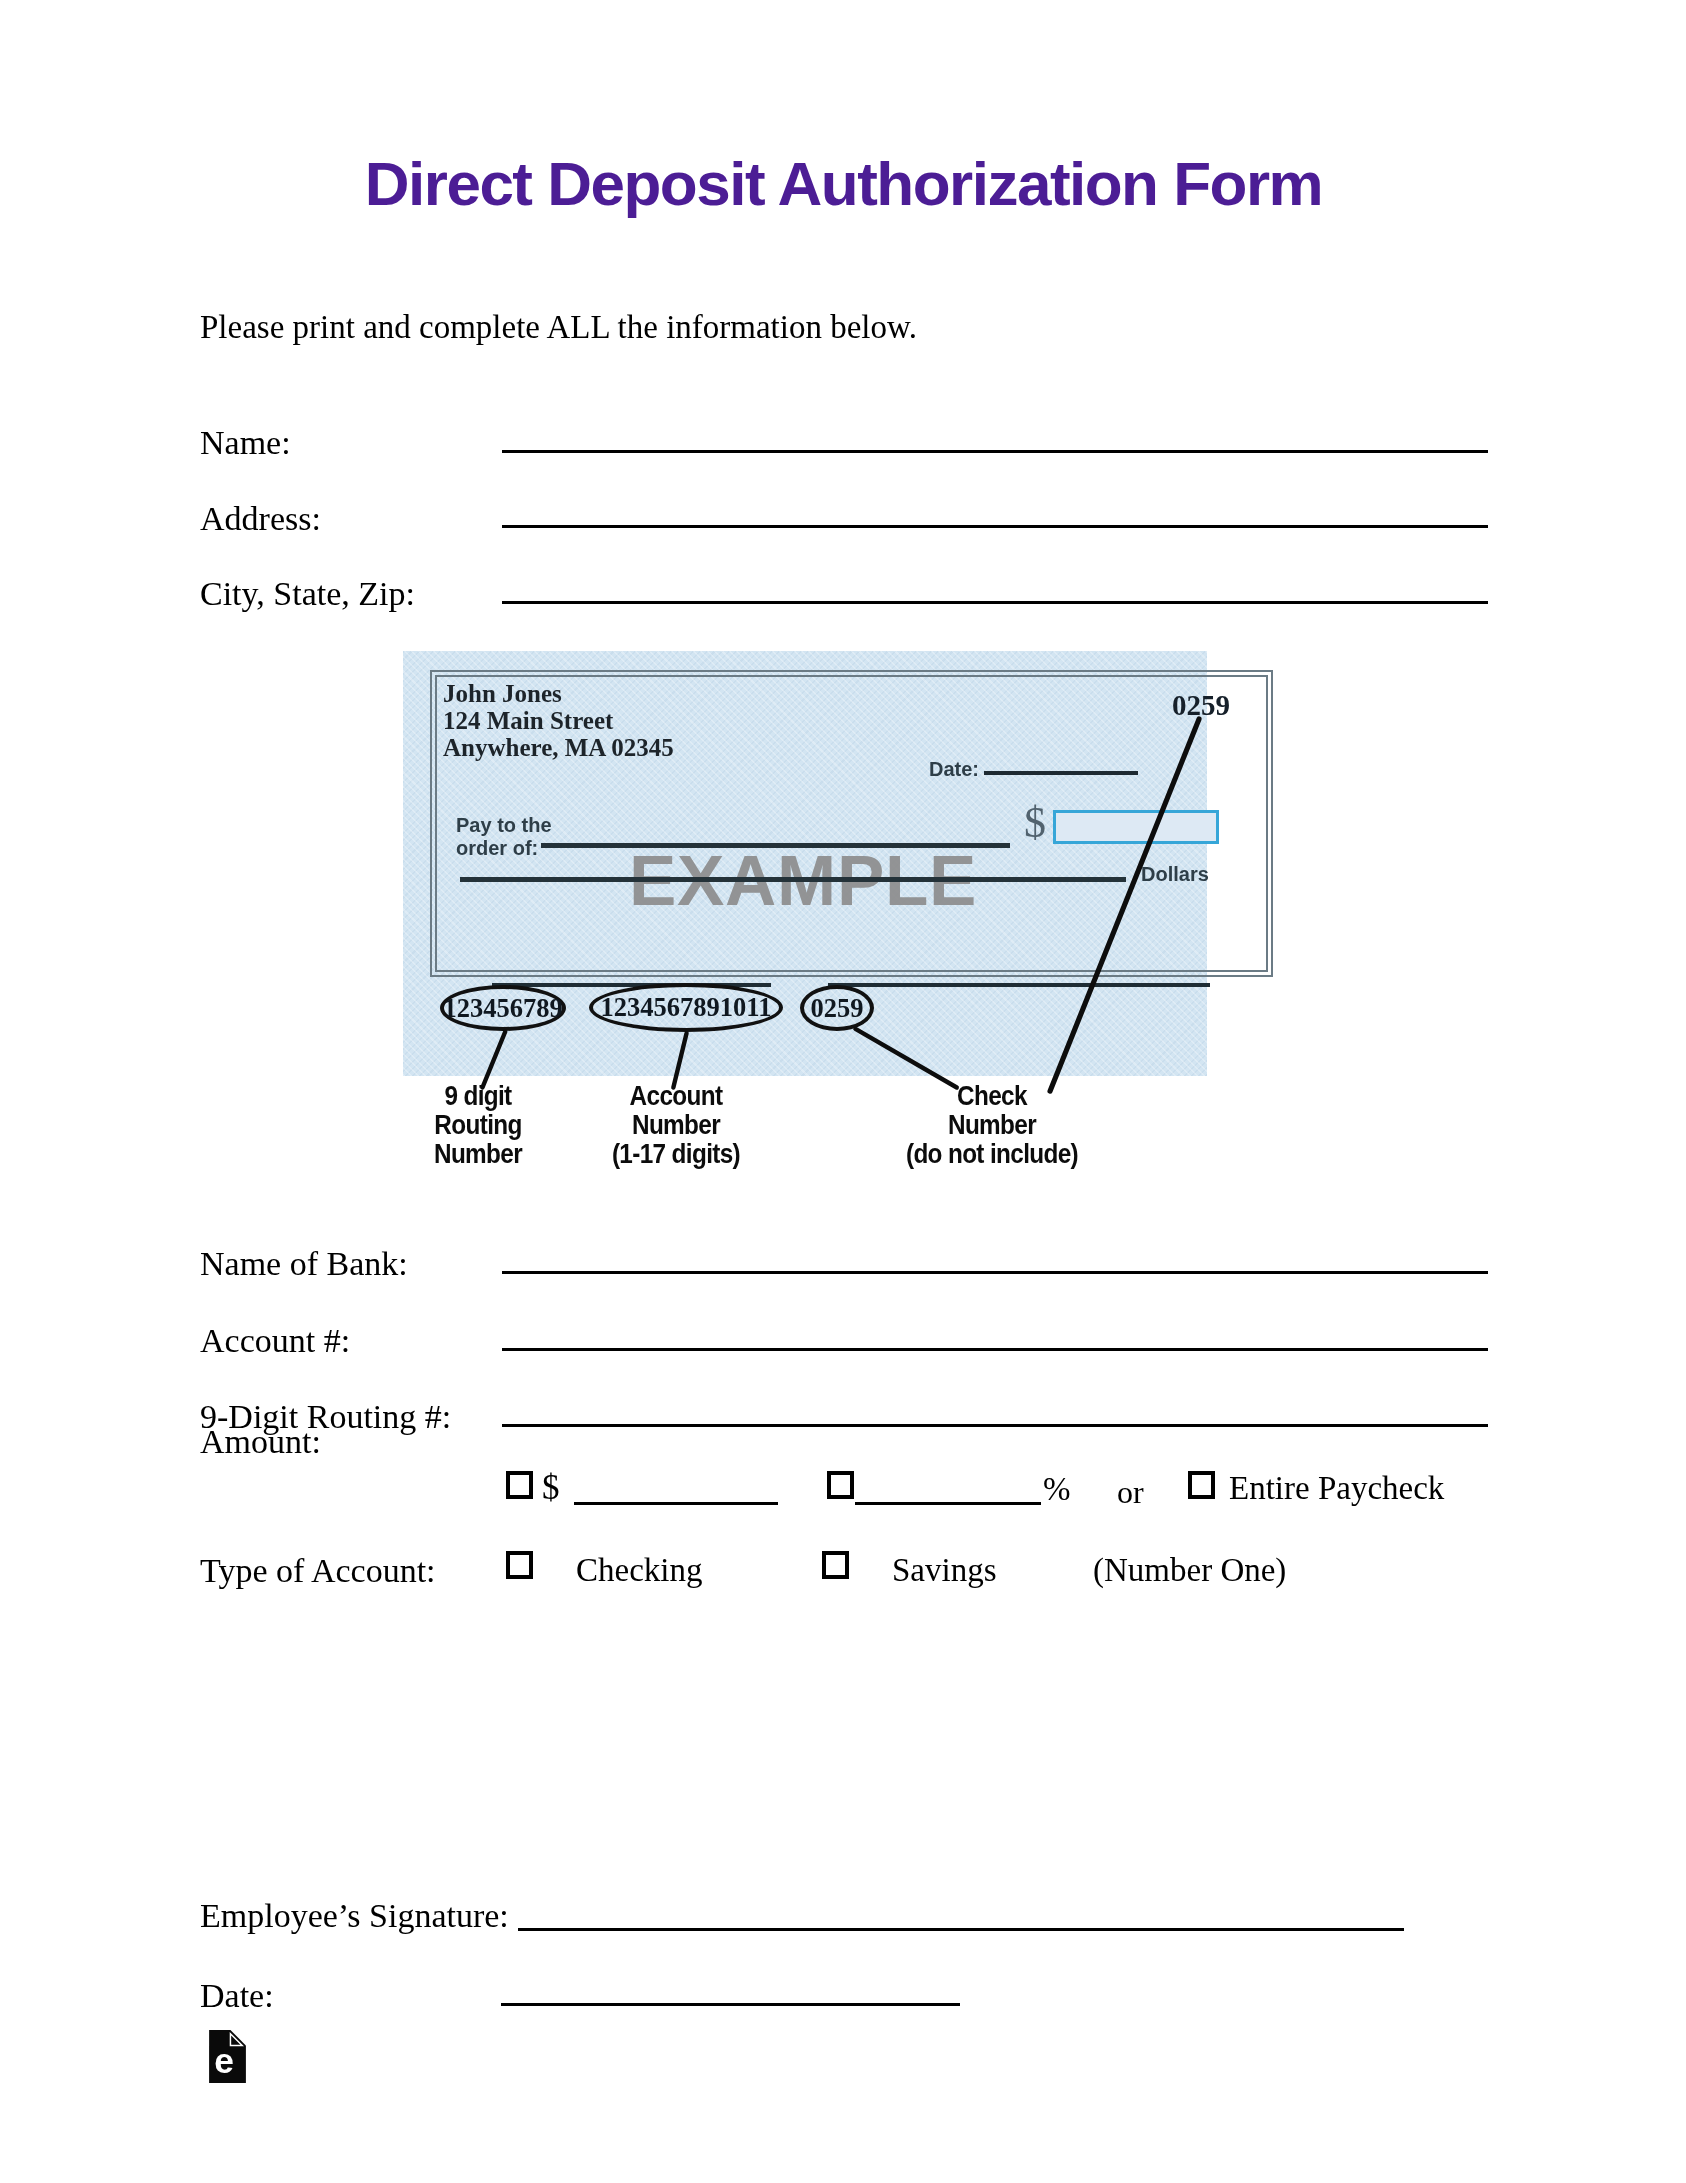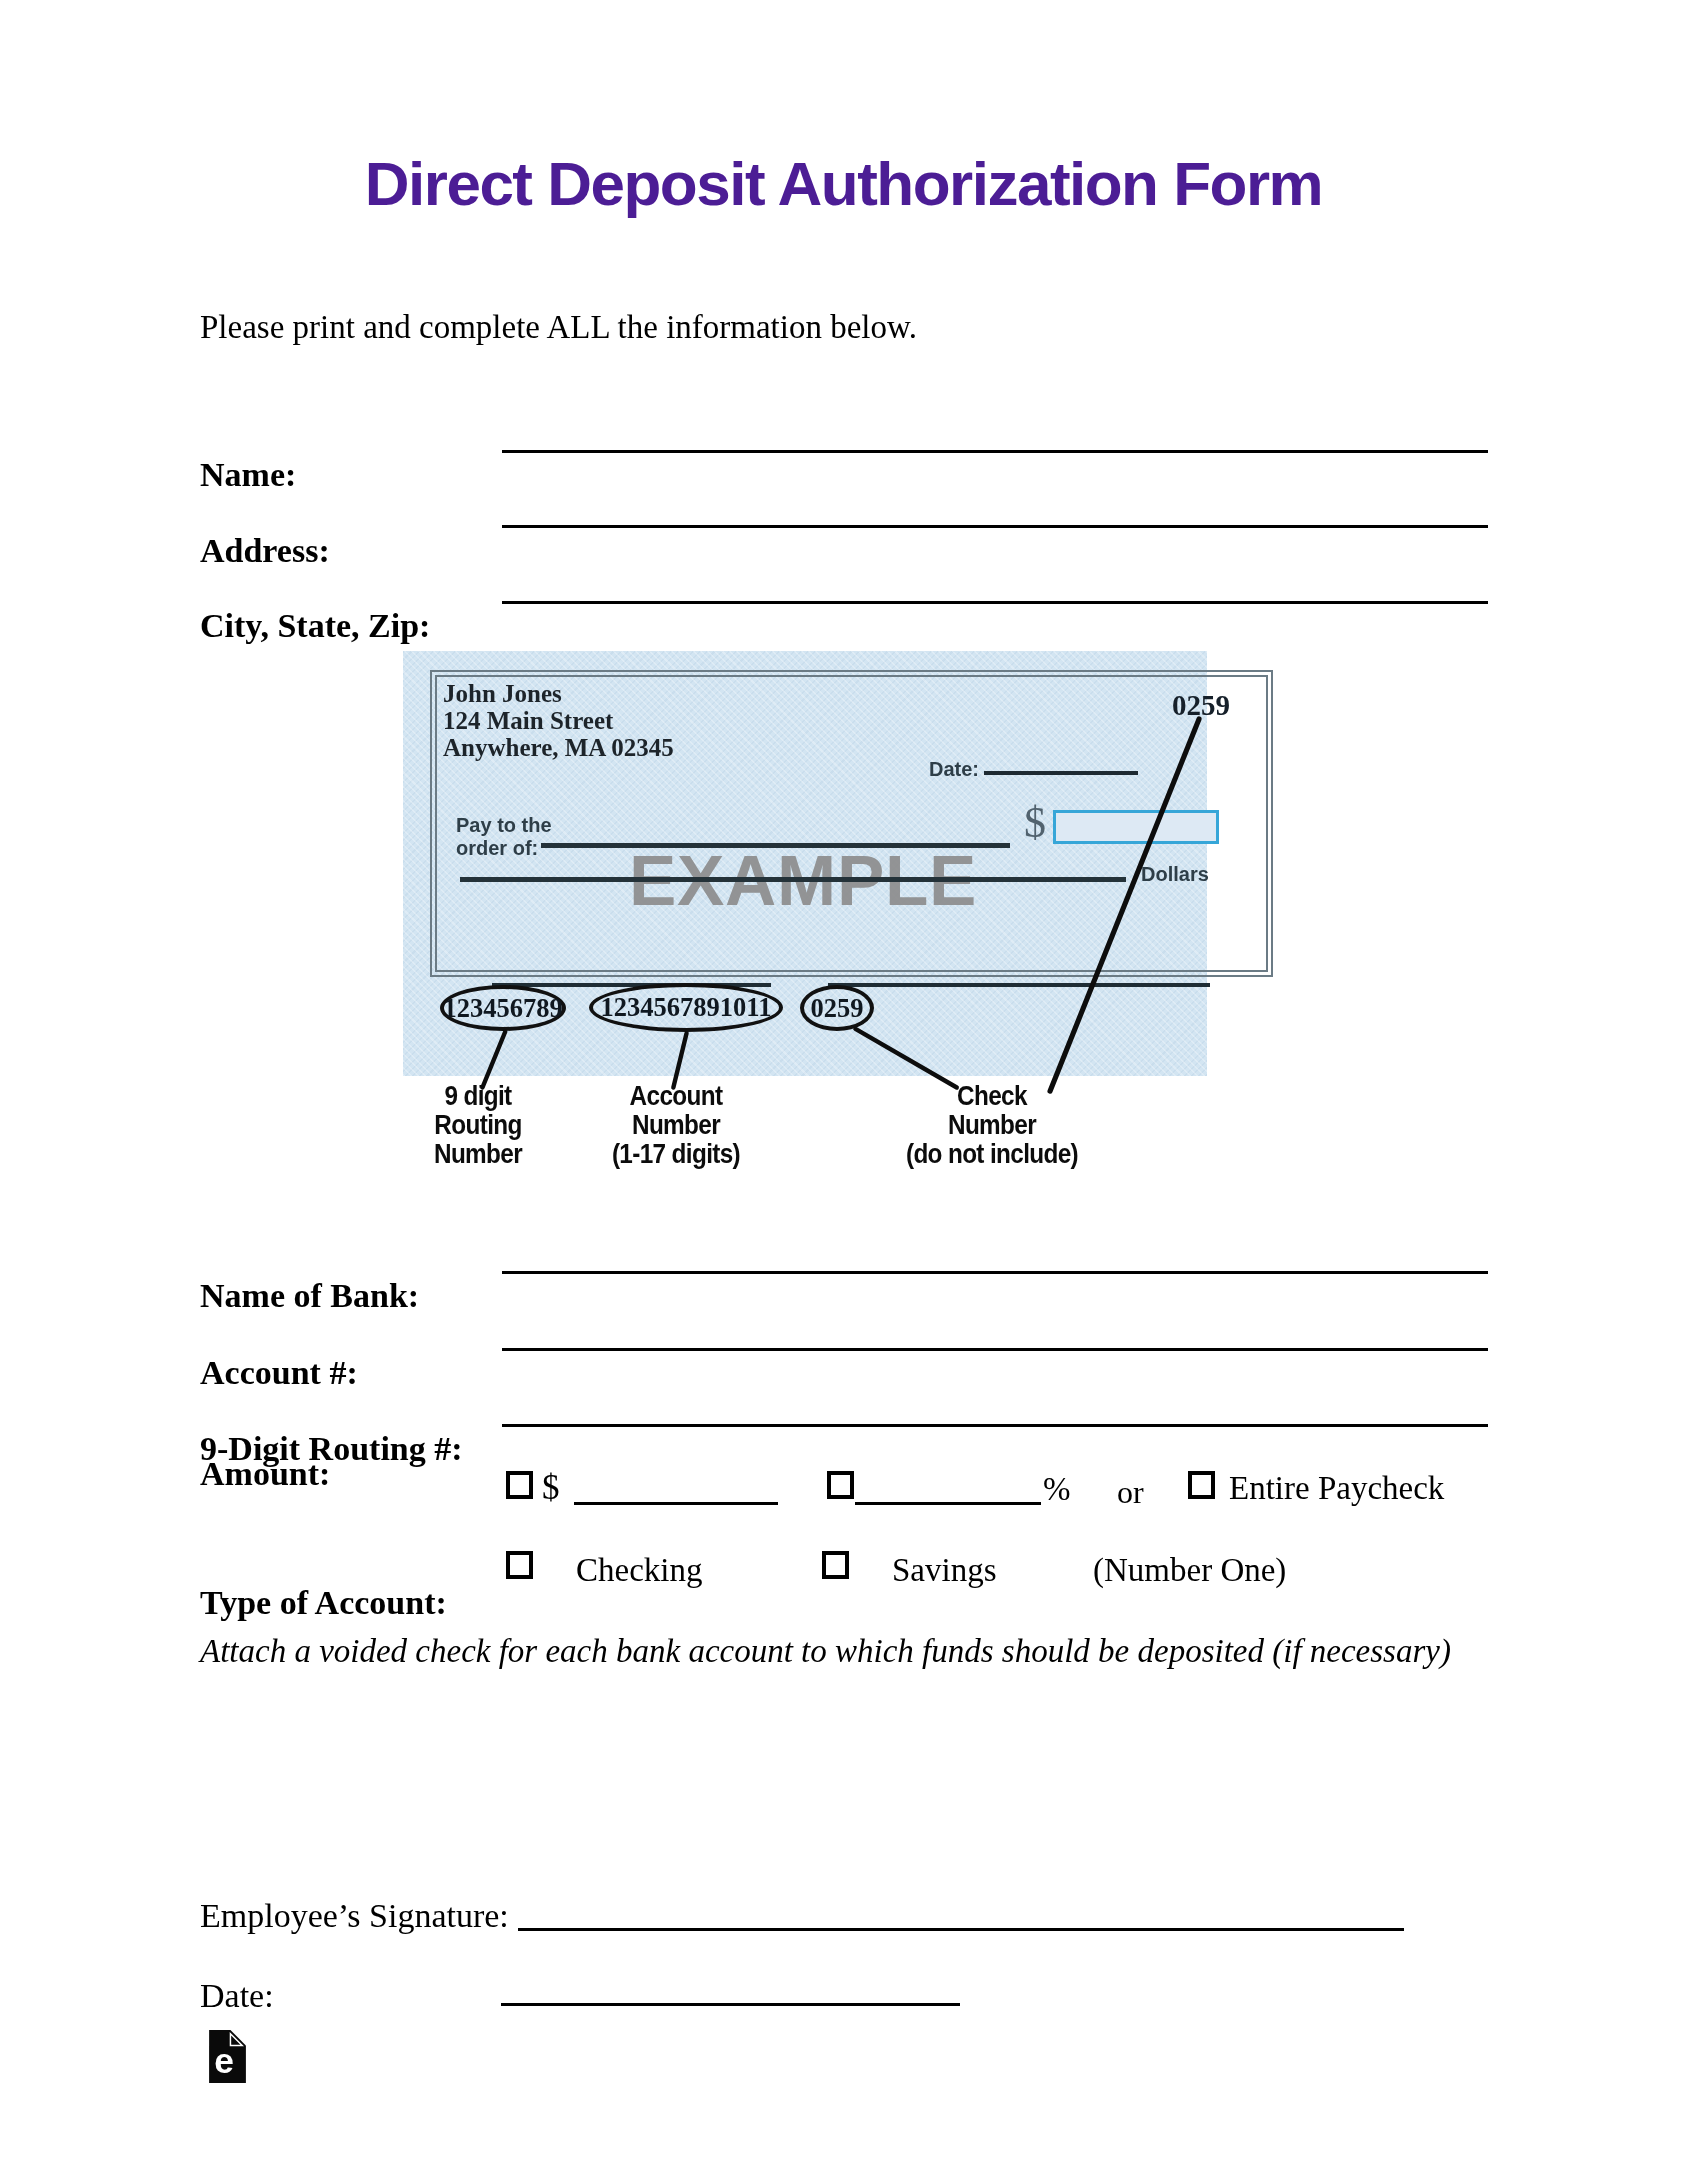--- a/index.html
+++ b/index.html
@@ -8,21 +8,21 @@
     font-family:"Liberation Serif", serif; color:#000; overflow:hidden;
   }
   .abs{position:absolute;}
   
   .title{
     left:0; top:150px; width:1687px; text-align:center;
     font-family:"Liberation Sans", sans-serif; font-weight:bold;
     font-size:62px; letter-spacing:-1.5px; line-height:1.1; color:#4c1d95;
   }
   .intro{left:200px; top:309px; font-size:33px;text-align:center;}
-  .flabel{font-size:34px; font-weight:bold; white-space:nowrap;margin-top:32px;}
+  .flabel{font-size:34px; font-weight:normal; white-space:nowrap;}
   .plain{font-size:33px; white-space:nowrap;}
   .rule{background:#000; height:2.9px;}
   .rule-thin{background:#000; height:2.9px;}
   
   .cbx{width:27px; height:28px; border:4.4px solid #000; box-sizing:border-box; background:#fff;}
   
   .check{
     left:403px; top:651px; width:804px; height:425px;
     background-color:#d3e5f2;
     background-image:
@@ -178,21 +178,20 @@
   <div class="abs cbx" style="left:1188px; top:1471px;"></div>
   <div class="abs plain" style="left:1229px; top:1470px;">Entire Paycheck</div>
 
   <div class="abs flabel" style="left:200px; top:1552px;">Type of Account:</div>
   <div class="abs cbx" style="left:506px; top:1551px;"></div>
   <div class="abs plain" style="left:576px; top:1552px;">Checking</div>
   <div class="abs cbx" style="left:822px; top:1551px;"></div>
   <div class="abs plain" style="left:892px; top:1552px;">Savings</div>
   <div class="abs plain" style="left:1093px; top:1552px;">(Number One)</div>
 
-  <div class="abs note-italic">Attach a voided check for each bank account to which funds should be deposited (if necessary)</div>
 
 
   <div class="abs plain" style="left:200px; top:1897px; font-size:34px;">Employee’s Signature:</div>
   <div class="abs rule" style="left:518px; top:1928px; width:886px;"></div>
 
   <div class="abs plain" style="left:200px; top:1977px; font-size:34px;">Date:</div>
   <div class="abs rule" style="left:501px; top:2003px; width:459px;"></div>
 
   <div class="abs logo">
     <svg viewBox="0 0 50 72" width="37" height="53">

